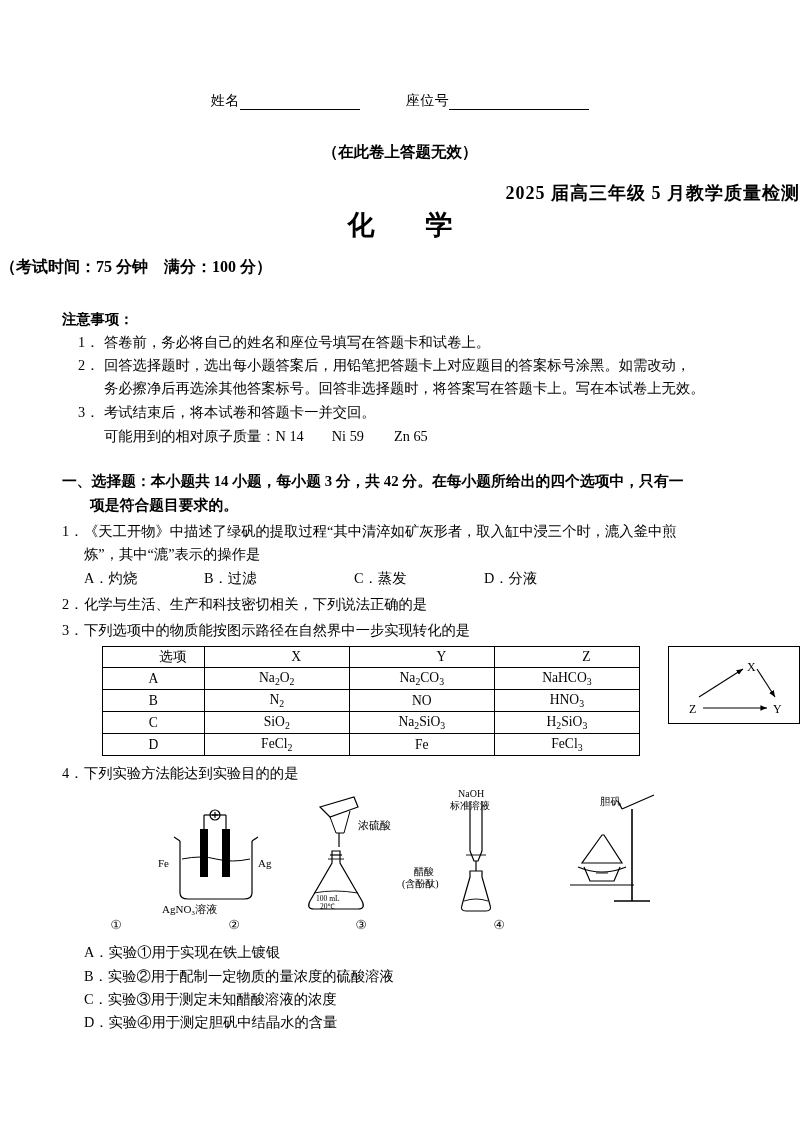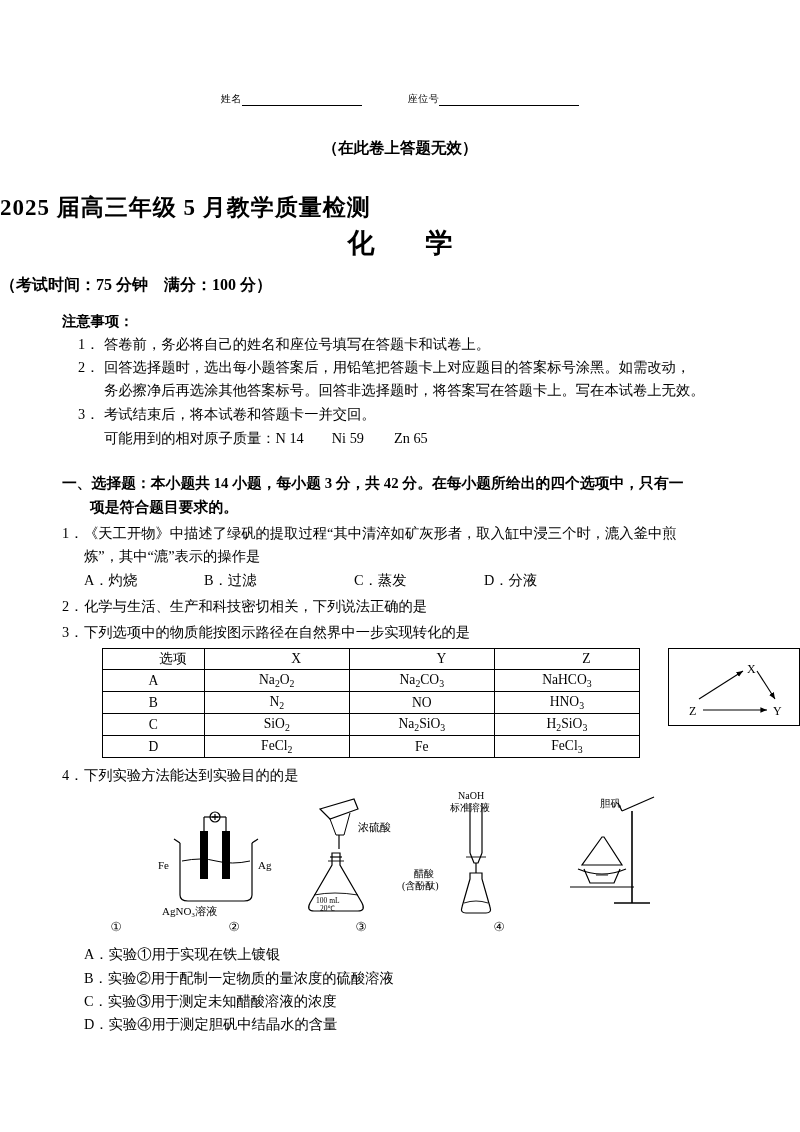--- a/index.html
+++ b/index.html
@@ -20,64 +20,64 @@
     width: 800px;
     height: 1132px;
     padding: 0;
     box-sizing: border-box;
   }
 
   
   .name-row {
     margin-top: 92px;
     text-align: center;
-    font-size: 10px;
+    font-size: 14px;
     letter-spacing: 0.5px;
   }
   .name-row .blank {
     display: inline-block;
     border-bottom: 1px solid #000;
     vertical-align: bottom;
   }
   .name-row .b1 { width: 120px; }
   .name-row .b2 { width: 140px; }
   .name-row .gap { display: inline-block; width: 46px; }
 
   .invalid-note {
     margin-top: 32px;
     text-align: center;
     font-size: 15.5px;
     font-weight: bold;
   }
 
   .main-title {
-    margin-top: 33px;
-    text-align: left;
-    font-size: 23px;
+    margin-top: 18px;
+    text-align: right;
+    font-size: 18px;
     font-weight: bold;
     letter-spacing: 1px;
   }
   .subject-title {
     margin-top: 2px;
     text-align: center;
     font-size: 27px;
     font-weight: bold;
     letter-spacing: 12px;
     text-indent: 12px;
     font-family: Liberation Serif, serif;
   }
   .exam-info {
     margin-top: 14px;
     font-size: 16px;
     font-weight: bold;
   }
 
   
   .notes {
-    margin-top: 14px;
+    margin-top: 30px;
     padding-left: 62px;
     padding-right: 92px;
     font-size: 14.3px;
     line-height: 1.62;
   }
   .notes-title { font-weight: bold; }
   .note-item {
     padding-left: 26px;
     text-indent: -26px;
     margin-left: 16px;

